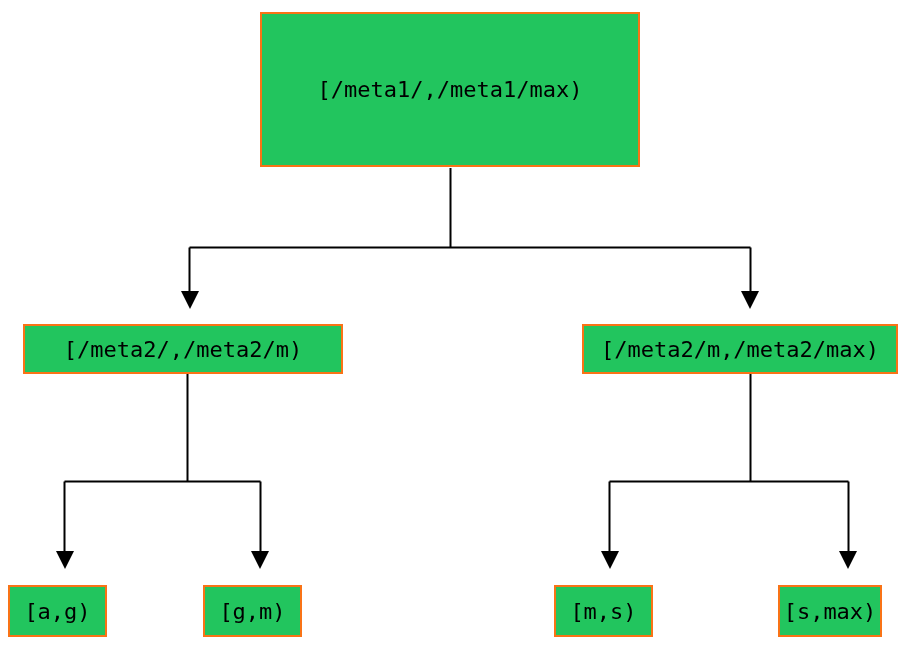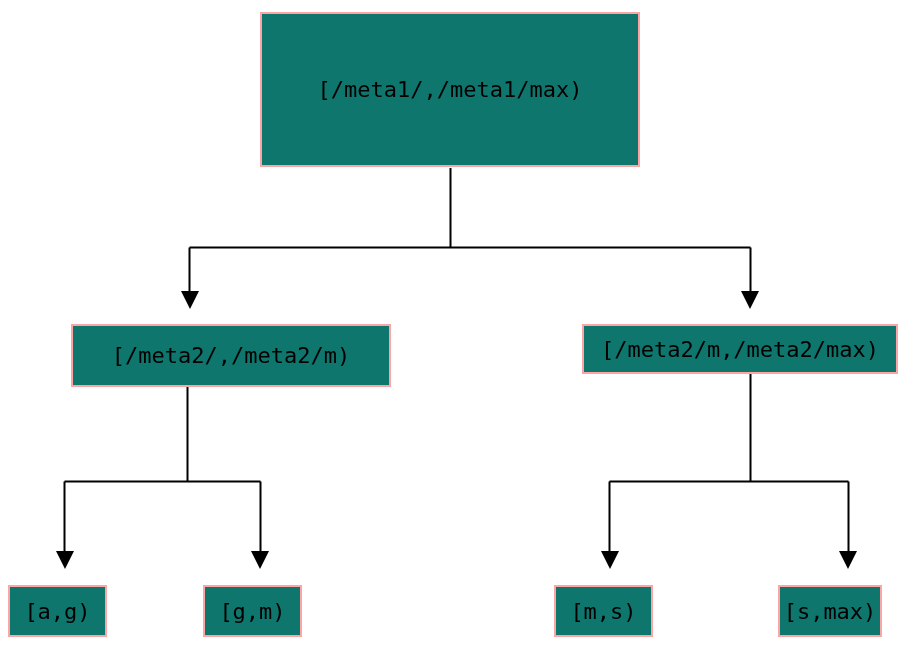--- a/index.html
+++ b/index.html
@@ -18,31 +18,31 @@
   .connectors {
     position: absolute;
     left: 0;
     top: 0;
     width: 912px;
     height: 652px;
   }
   .node {
     position: absolute;
     box-sizing: border-box;
-    border: 2px solid #fca5a5;
-    background: #0f766e;
+    border: 2px solid #f97316;
+    background: #22c55e;
     display: flex;
     align-items: center;
     justify-content: center;
     font-size: 22px;
     color: #000000;
     white-space: nowrap;
   }
   .node--root   { left: 260px; top: 12px;  width: 380px; height: 155px; }
-  .node--l2l    { left: 23px;  top: 324px; width: 320px; height: 63px; margin-left: 48px; }
+  .node--l2l    { left: 23px;  top: 324px; width: 320px; height: 50px; }
   .node--l2r    { left: 582px; top: 324px; width: 316px; height: 50px; text-align: center; }
   .node--leaf1  { left: 8px;   top: 585px; width: 99px;  height: 52px; }
   .node--leaf2  { left: 203px; top: 585px; width: 99px;  height: 52px; }
   .node--leaf3  { left: 554px; top: 585px; width: 99px;  height: 52px; }
   .node--leaf4  { left: 778px; top: 585px; width: 104px; height: 52px; }
 </style>
 </head>
 <body>
 
 <div class="canvas">

